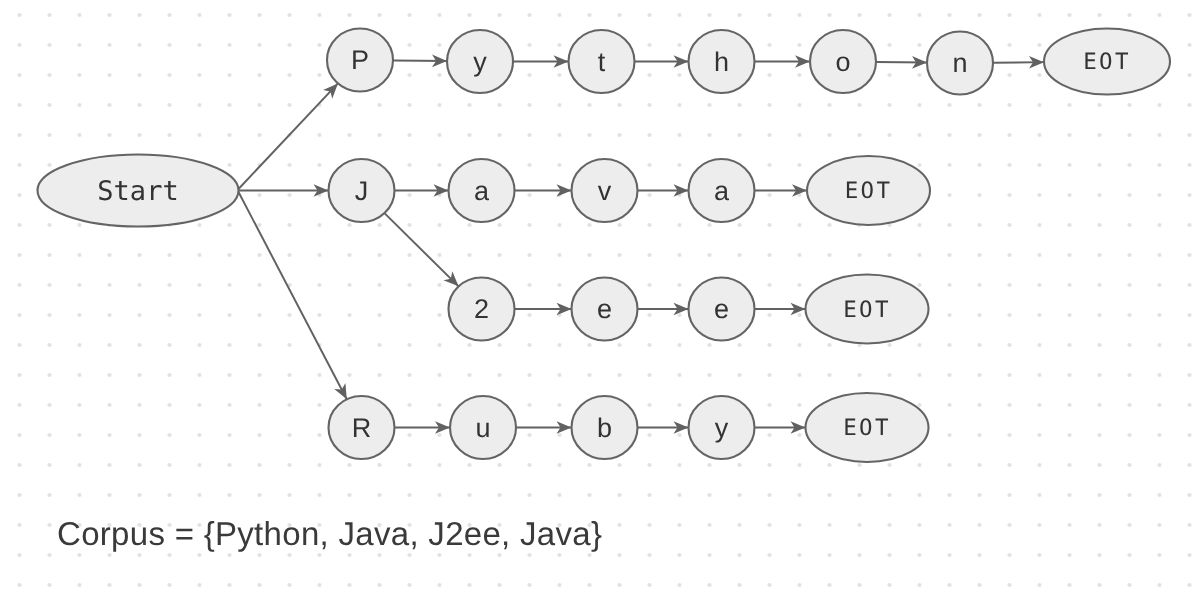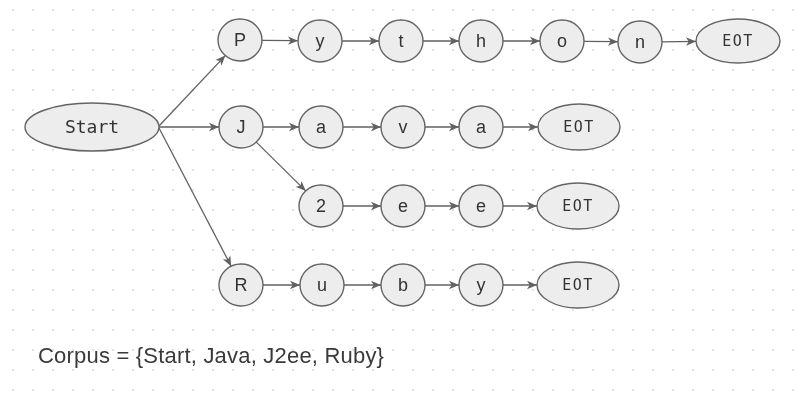--- a/index.html
+++ b/index.html
@@ -164,14 +164,14 @@
         <g>
           <ellipse cx="481" cy="285" rx="22" ry="21" fill="#ededed" stroke="#646464" stroke-width="1.4"></ellipse>
           <text x="481" y="291.3" text-anchor="middle" font-size="18" fill="#333333" class="node-label-sans">y</text>
         </g>
         <g>
           <ellipse cx="578" cy="285" rx="41" ry="23" fill="#ededed" stroke="#646464" stroke-width="1.4"></ellipse>
           <text x="578" y="290.25" text-anchor="middle" font-size="15" fill="#333333" class="node-label-mono" letter-spacing="1.5">EOT</text>
         </g>
       </g>
   </svg>
-  <div class="caption">Corpus = {Start, Java, J2ee, Ruby}</div>
+  <div class="caption">Corpus = {Python, Java, J2ee, Java}</div>
 </div>
 
 </body></html>

